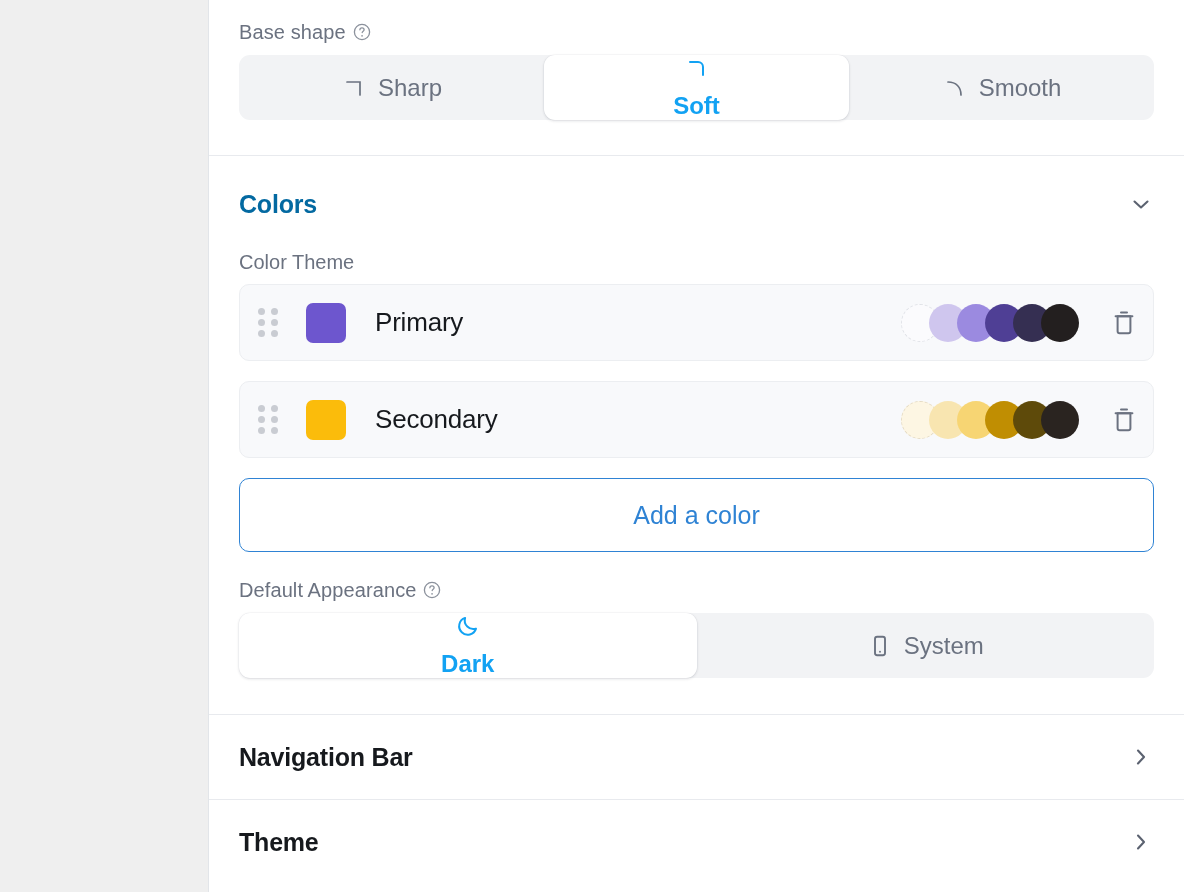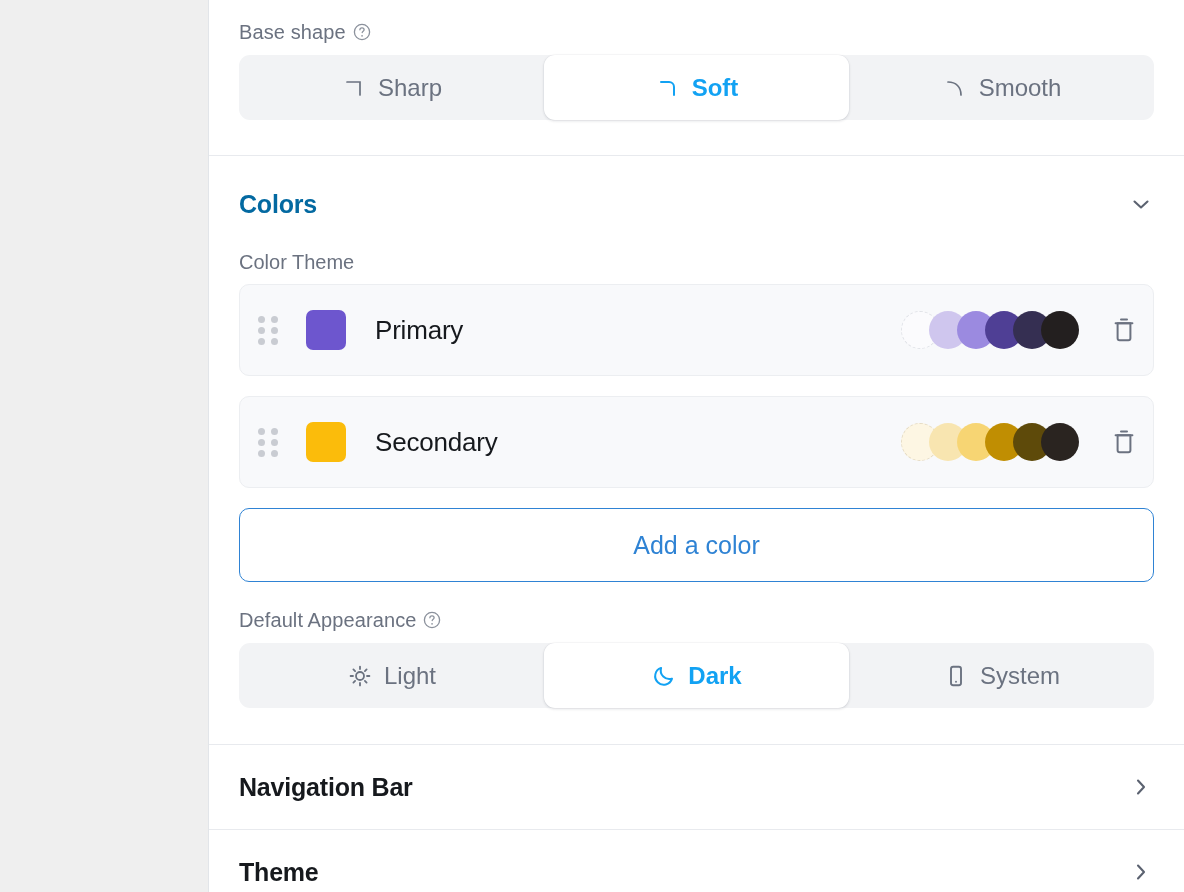--- a/index.html
+++ b/index.html
@@ -86,20 +86,21 @@
     border-radius: 11px;
     box-sizing: border-box;
     cursor: pointer;
     user-select: none;
   }
   .seg.active {
     background: #ffffff;
     color: #12a2f3;
     font-weight: bold;
     box-shadow: 0 1px 3px rgba(16,24,40,.14), 0 0 0 .5px rgba(16,24,40,.04);
+    flex-direction: column;
   }
   .seg .seg-icon {
     width: 26px;
     height: 26px;
     display: flex;
     align-items: center;
     justify-content: center;
     flex: 0 0 26px;
   }
   .seg .seg-icon svg { display: block; }
@@ -129,21 +130,21 @@
   .chev svg { display: block; }
 
   
   .sub-label {
     font-size: 20px;
     color: #6b7280;
     margin-bottom: 12px;
     line-height: 1;
   }
   .color-row {
-    height: 92px;
+    height: 77px;
     background: #f8f9fb;
     border: 1px solid #eceef1;
     border-radius: 10px;
     box-sizing: border-box;
     display: flex;
     align-items: center;
     padding: 0 14px 0 18px;
     margin-bottom: 20px;
     gap: 12px;
   }
@@ -368,32 +369,20 @@
         <span class="help-icon">
           <svg width="18" height="18" viewBox="0 0 18 18" fill="none">
             <circle cx="9" cy="9" r="7.6" stroke="#8b919c" stroke-width="1.3"></circle>
             <path d="M6.9 6.8c0-1.2 1-2 2.1-2 1.2 0 2.1.8 2.1 1.9 0 1.4-1.9 1.5-1.9 2.9" stroke="#8b919c" stroke-width="1.3" fill="none" stroke-linecap="round"></path>
             <circle cx="9.05" cy="12.8" r=".85" fill="#8b919c"></circle>
           </svg>
         </span>
       </div>
 
       <div class="segmented">
-        <div class="seg">
-          <span class="seg-icon">
-            <svg width="24" height="24" viewBox="0 0 24 24" fill="none">
-              <circle cx="12" cy="12" r="4" stroke="#6b7280" stroke-width="1.8"></circle>
-              <g stroke="#6b7280" stroke-width="1.8" stroke-linecap="round">
-                <path d="M12 2.6v2.4M12 19v2.4M2.6 12h2.4M19 12h2.4"></path>
-                <path d="M5.4 5.4l1.7 1.7M16.9 16.9l1.7 1.7M18.6 5.4l-1.7 1.7M7.1 16.9l-1.7 1.7"></path>
-              </g>
-            </svg>
-          </span>
-          <span>Light</span>
-        </div>
         <div class="seg active">
           <span class="seg-icon">
             <svg width="24" height="24" viewBox="0 0 24 24" fill="none">
               <path d="M20 14.6A8.6 8.6 0 0 1 9.1 3.9a8.6 8.6 0 1 0 10.9 10.7z" stroke="#12a2f3" stroke-width="2" fill="none" stroke-linejoin="round"></path>
             </svg>
           </span>
           <span>Dark</span>
         </div>
         <div class="seg">
           <span class="seg-icon">

